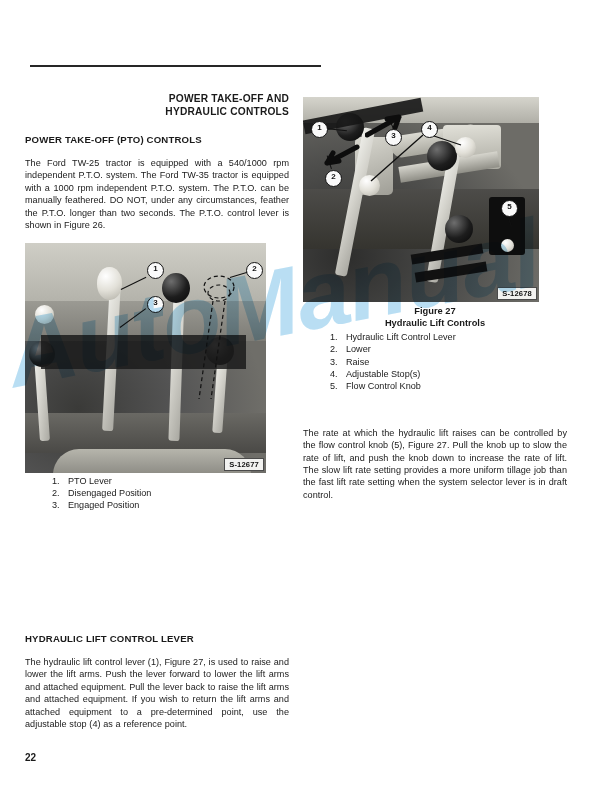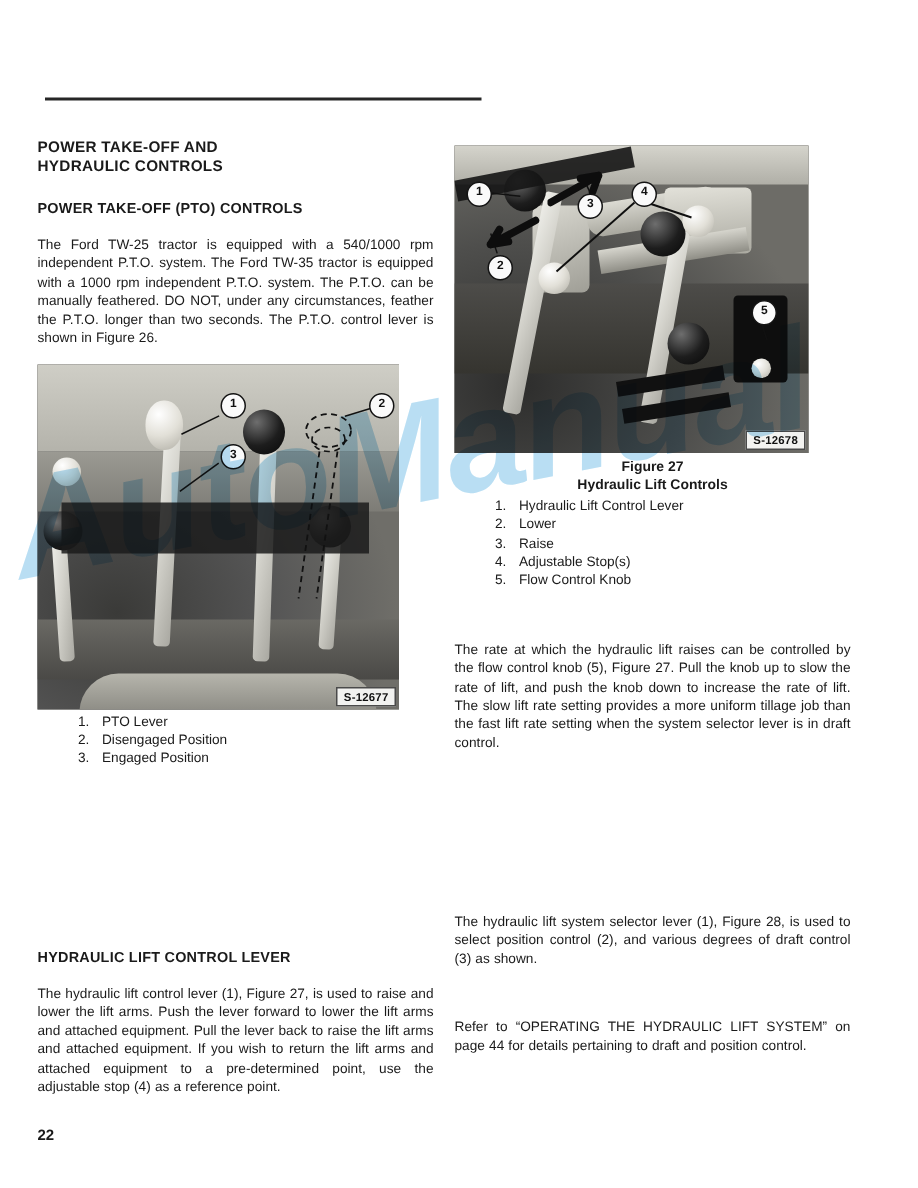--- a/index.html
+++ b/index.html
@@ -51,21 +51,21 @@
   
   .col {
     position: absolute;
     width: 264px;
   }
   .col-left  { left: 25px;  top: 92px; }
   .col-right { left: 303px; top: 92px; }
 
   
   .block-title {
-    text-align: left;
+    text-align: right;
     font-size: 10.2px;
     font-weight: bold;
     line-height: 13px;
     letter-spacing: .02em;
     margin: 0 0 16px 0;
   }
   h2.section-head {
     font-size: 9.6px;
     font-weight: bold;
     letter-spacing: .018em;
@@ -375,20 +375,18 @@
       </li>
     </ol>
   </div>
 
   <div class="spacer-gap"></div>
 
   <p class="body">The rate at which the hydraulic lift raises can be controlled by the flow control knob (5), Figure 27. Pull the knob up to slow the rate of lift, and push the knob down to increase the rate of lift. The slow lift rate setting provides a more uniform tillage job than the fast lift rate setting when the system selector lever is in draft control.</p>
 </div>
 
 <div class="col" style="left:303px;top:608px;">
-  <p class="body">The hydraulic lift system selector lever (1), Figure 28, is used to select position control (2), and various degrees of draft control (3) as shown.</p>
   <div style="height:22px;"></div>
-  <p class="body">Refer to “OPERATING THE HYDRAULIC LIFT SYSTEM” on page 44 for details pertaining to draft and position control.</p>
 </div>
 
 <div class="watermark">AutoManual</div>
 
 <div class="page-number">22</div>
 
 </body></html>

